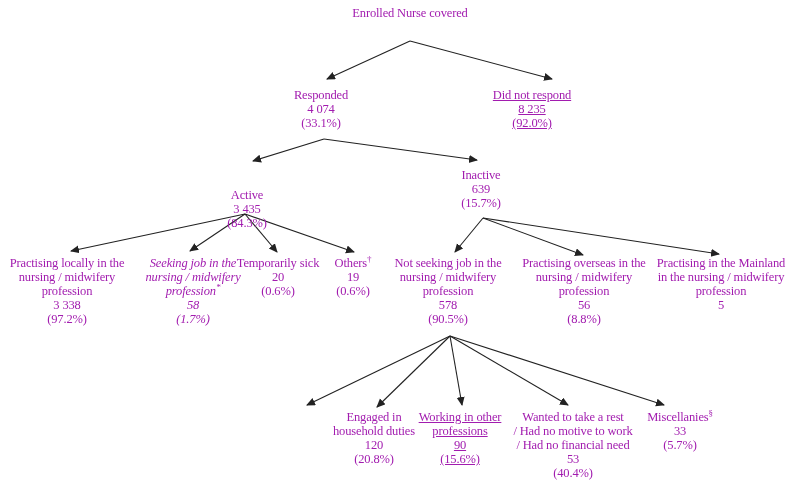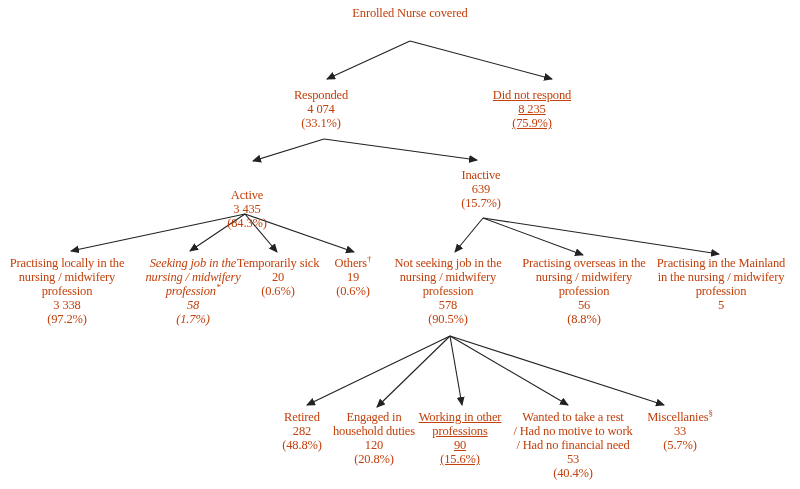--- a/index.html
+++ b/index.html
@@ -1,19 +1,19 @@
 <!DOCTYPE html>
 <html><head>
 <meta charset="utf-8">
 <style>
   html,body { margin:0; padding:0; background:#ffffff; }
   .stage {
     position:relative; width:800px; height:489px; background:#ffffff;
     font-family:"Liberation Serif","DejaVu Serif",serif;
-    font-size:12.5px; line-height:14px; color:#c2410c;
+    font-size:12.5px; line-height:14px; color:#a21caf;
     letter-spacing:-0.15px; overflow:hidden;
   }
   svg.connectors { position:absolute; left:0; top:0; width:800px; height:489px; }
   svg.connectors line { stroke:#222222; stroke-width:1.1; }
   svg.connectors marker path { fill:#222222; }
   .node { position:absolute; transform:translateX(-50%); text-align:center; width:max-content; max-width:200px; }
   .lbl { white-space:pre-line; }
   sup.sup { font-size:9px; line-height:0; vertical-align:super; }
 </style>
 </head>
@@ -57,21 +57,21 @@
 
   <div class="node" style="left:321px; top:88px;">
     <div><span class="lbl">Responded</span><sup class="sup"></sup></div>
     <div>4 074</div>
     <div>(33.1%)</div>
   </div>
 
   <div class="node" style="left:532px; top:88px;text-decoration:underline;">
     <div><span class="lbl">Did not respond</span><sup class="sup"></sup></div>
     <div>8 235</div>
-    <div>(75.9%)</div>
+    <div>(92.0%)</div>
   </div>
 
   <div class="node" style="left:247px; top:168px;margin-top:20px;">
     <div><span class="lbl">Active</span><sup class="sup"></sup></div>
     <div>3 435</div>
     <div>(84.3%)</div>
   </div>
 
   <div class="node" style="left:481px; top:168px;font-family:Liberation Serif, serif;">
     <div><span class="lbl">Inactive</span><sup class="sup"></sup></div>
@@ -123,25 +123,20 @@
     <div>(8.8%)</div>
   </div>
 
   <div class="node" style="left:721px; top:256px;">
     <div><span class="lbl">Practising in the Mainland
 in the nursing / midwifery
 profession</span><sup class="sup"></sup></div>
     <div>5</div>
   </div>
 
-  <div class="node" style="left:302px; top:410px;">
-    <div><span class="lbl">Retired</span><sup class="sup"></sup></div>
-    <div>282</div>
-    <div>(48.8%)</div>
-  </div>
 
   <div class="node" style="left:374px; top:410px;">
     <div><span class="lbl">Engaged in
 household duties</span><sup class="sup"></sup></div>
     <div>120</div>
     <div>(20.8%)</div>
   </div>
 
   <div class="node" style="left:460px; top:410px;text-decoration:underline;">
     <div><span class="lbl">Working in other

